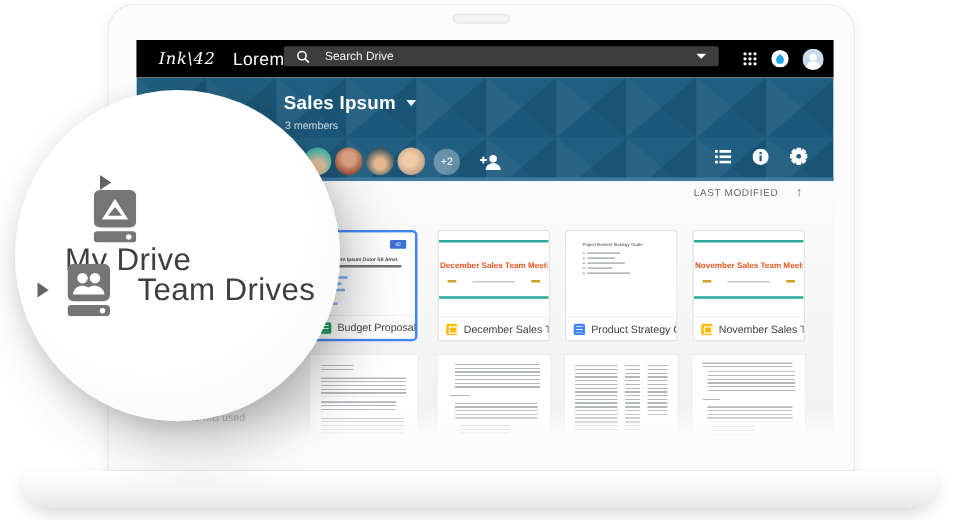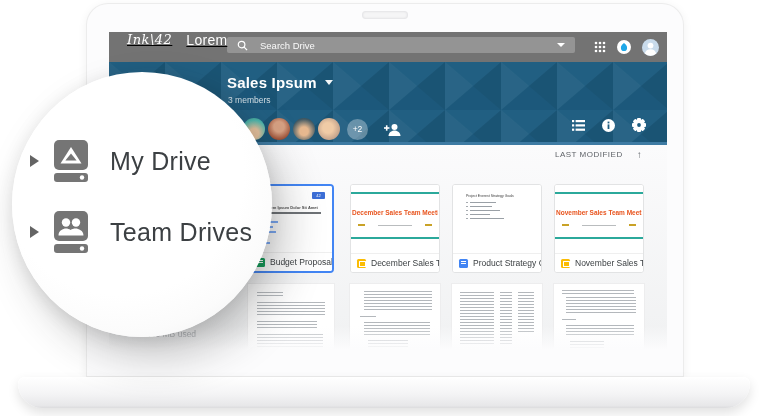--- a/index.html
+++ b/index.html
@@ -19,22 +19,22 @@
           border-radius:7px 7px 26px 26px;
           box-shadow: 0 5px 12px rgba(0,0,0,.12), inset 0 1px 0 #fff; z-index:3; }
 
   
   .screen { position:absolute; left:109px; top:32px; width:558px; height:320px;
             overflow:hidden; background:#fafafa; z-index:2; }
   .screen-fade { position:absolute; left:0; bottom:0; width:100%; height:26px;
             background:linear-gradient(to bottom, rgba(252,252,253,0), #fcfcfd 90%); z-index:40; }
 
   
-  .topbar { position:absolute; left:0; top:0; width:558px; height:30px; background:#737373;
-            display:flex; align-items:flex-start;text-decoration:underline; }
+  .topbar { position:absolute; left:0; top:0; width:558px; height:30px; background:#000000;
+            display:flex; align-items:center; }
   .logo { font-family:"DejaVu Serif", serif; font-style:italic; font-size:13px; color:#fff;
           margin-left:18px; letter-spacing:.5px; }
   .product { font-size:14px; color:#fff; margin-left:14px; letter-spacing:.3px; }
   .searchbox { position:absolute; left:118px; top:5px; width:348px; height:16px;
           background:rgba(255,255,255,.24); border-radius:2px; display:flex; align-items:center; }
   .search-icon { margin-left:10px; width:11px; height:11px; flex:0 0 auto; }
   .searchbox input { flex:1; background:transparent; border:none; outline:none; color:#fff;
           font-size:9.5px; font-family:"Liberation Sans",sans-serif; padding-left:12px; }
   .searchbox input::placeholder { color:rgba(255,255,255,.95); }
   .search-caret { width:0; height:0; border-left:4px solid transparent; border-right:4px solid transparent;
@@ -336,21 +336,21 @@
         <span class="tl" style="left:12px; top:41px; width:68px; height:12px;"></span>
         <span class="tl" style="left:16px; top:57px; width:34px; height:10px;"></span>
       </div>
     </div>
 
     <div class="screen-fade"></div>
   </div>
 
   <div class="lens">
 
-    <div class="lens-row" style="left:18px; top:68px;">
+    <div class="lens-row" style="left:18px; top:68px;flex-direction:column;">
       <span class="expand-arrow"></span>
       <svg class="icon-svg" width="34" height="42" viewBox="0 0 34 42">
         <rect x="0" y="0" width="34" height="30" rx="5" fill="#757575"></rect>
         <path d="M17 7 L27.5 23.5 L6.5 23.5 Z" fill="#fff"></path>
         <path d="M17 13.5 L22.6 20.6 L11.4 20.6 Z" fill="#757575"></path>
         <rect x="0" y="33" width="34" height="9" rx="3" fill="#757575"></rect>
         <circle cx="28" cy="37.5" r="2.2" fill="#fff"></circle>
       </svg>
       <span class="lens-label">My Drive</span>
     </div>

